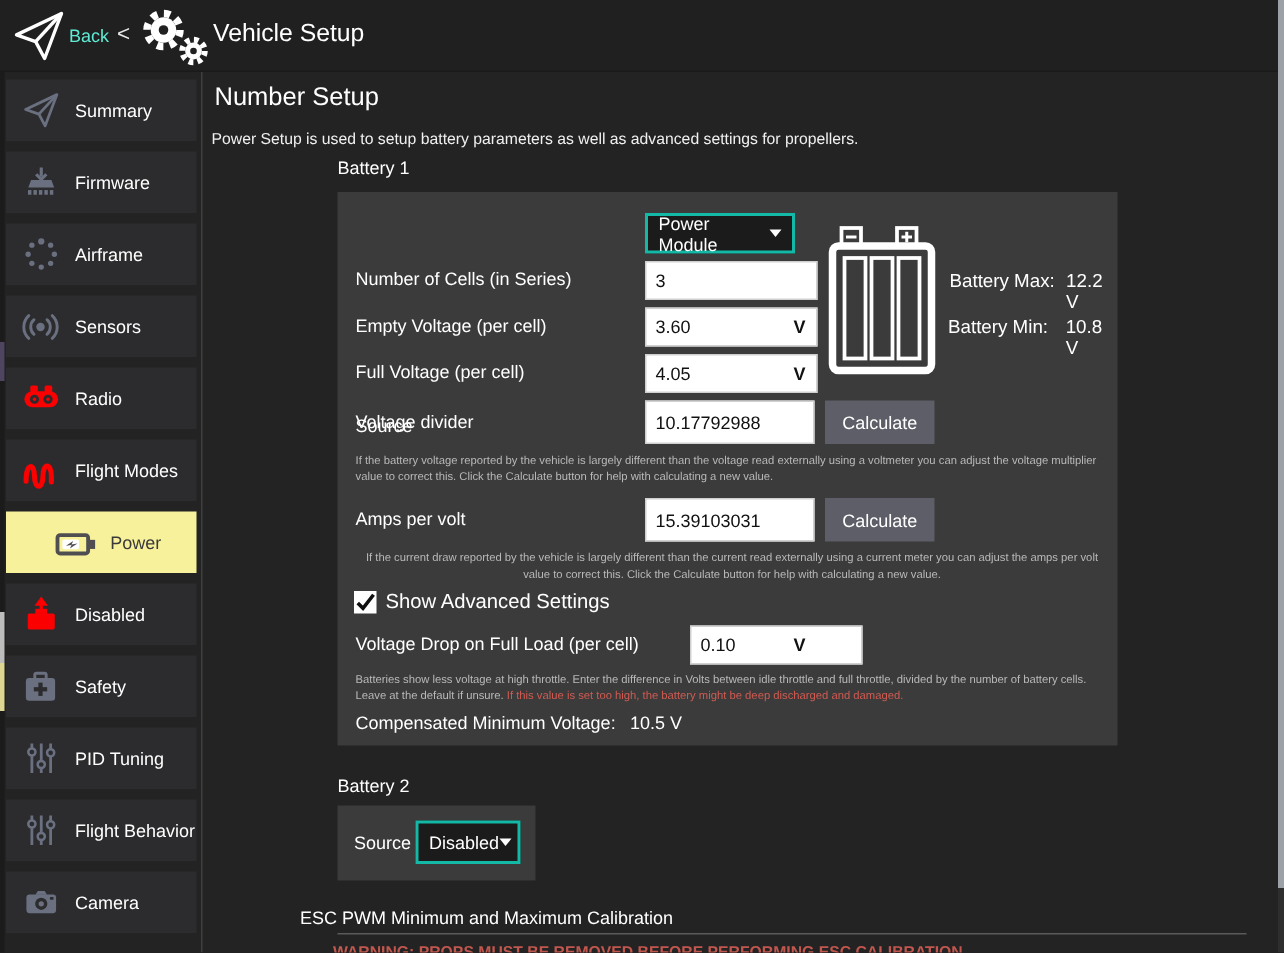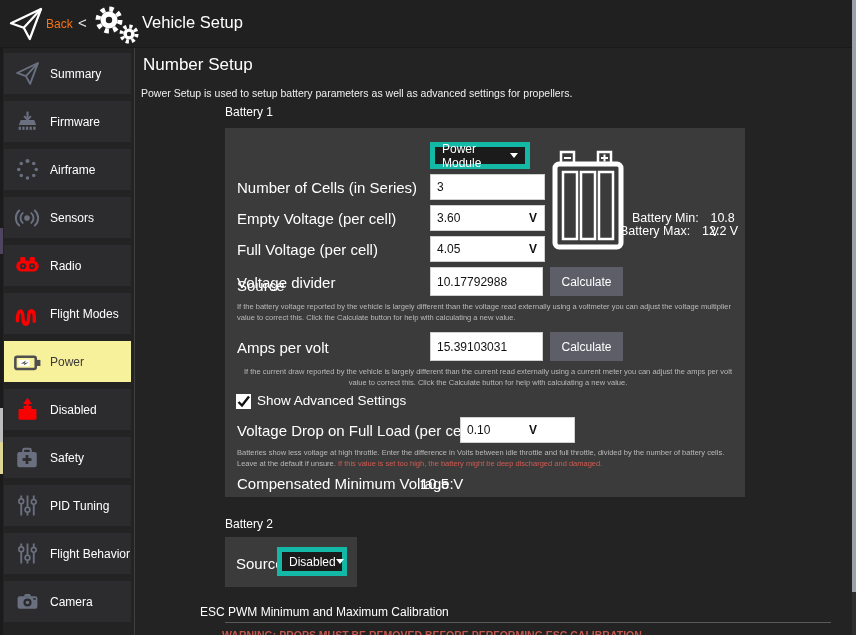--- a/index.html
+++ b/index.html
@@ -5,48 +5,48 @@
   * { margin:0; padding:0; box-sizing:border-box; }
   html,body { width:856px; height:635px; overflow:hidden; }
   body {
     background:#232323;
     font-family:"Liberation Sans","DejaVu Sans",sans-serif;
     color:#fff; position:relative;
   }
   
   .topbar { position:absolute; left:0; top:0; width:856px; height:48px; background:#202020; border-bottom:1px solid #1a1a1a; }
   .logo-plane { position:absolute; left:8px; top:6px; }
-  .back-label { position:absolute; left:46px; top:17px; font-size:12px; color:#f97316; cursor:pointer; }
+  .back-label { position:absolute; left:46px; top:17px; font-size:12px; color:#5eead4; cursor:pointer; }
   .back-chev { position:absolute; left:78px; top:14px; font-size:15px; color:#e8e8e8; }
   .gears { position:absolute; left:92px; top:4px; }
   .tb-title { position:absolute; left:142px; top:13px; font-size:16.5px; color:#fff; }
   
   .edge { position:absolute; left:0; width:3px; z-index:0; }
   
   .sidebar { position:absolute; left:4px; top:53px; width:128px; z-index:2; }
   .sb-item { width:127px; height:41px; margin-bottom:7px; background:#2c2c2e; display:flex; align-items:center; cursor:pointer; }
   .sb-icon { width:46px; display:flex; justify-content:center; align-items:center; color:#6a7080; flex-shrink:0; }
   .sb-label { font-size:12px; color:#fff; white-space:nowrap; }
   .sb-item.red .sb-icon { color:#fa0000; }
-  .sb-item.selected { background:#f8f19b; }
+  .sb-item.selected { background:#f8f19b;justify-content:center; }
   .sb-item.selected .sb-label { color:#3a3a3a; }
   .sb-item.selected .sb-icon { color:#4f4f52; }
   .side-divider { position:absolute; left:134px; top:48px; width:1px; height:587px; background:#3f3f3f; }
   
   .page-title { position:absolute; left:143px; top:55px; font-size:17px; color:#fff; }
   .page-desc { position:absolute; left:141px; top:87px; font-size:10.5px; color:#f0f0f0; }
   .section-label { position:absolute; font-size:12px; color:#fff; }
   .panel { position:absolute; background:#3b3b3b; }
   .panel1 { left:225px; top:128px; width:520px; height:369px; }
   .panel2 { left:225px; top:537px; width:132px; height:50px; }
-  .row-label { position:absolute; left:12px; font-size:15px; color:#fff; white-space:nowrap; }
+  .row-label { position:absolute; left:12px; font-size:12px; color:#fff; white-space:nowrap; }
   .txtfield { position:absolute; background:#fff; border:1px solid #d0d0d0; color:#111;
               font-family:"Liberation Sans",sans-serif; font-size:12px; padding:0 6px; outline:none; }
   .vunit { position:absolute; font-size:12px; color:#111; font-weight:bold; }
-  .combo { position:absolute; background:#1b1b1b; border:5px solid #14b8a6; color:#fff;
+  .combo { position:absolute; background:#1b1b1b; border:2px solid #14b8a6; color:#fff;
            display:flex; align-items:center; padding:0 7px; font-size:12px; cursor:pointer; }
   .combo .caret { margin-left:auto; width:0; height:0; border-left:4px solid transparent;
                   border-right:4px solid transparent; border-top:5px solid #fff; }
   .calc-btn { position:absolute; width:73px; height:29px; background:#5d5e67; color:#fff; border:none;
               font-family:"Liberation Sans",sans-serif; font-size:12px; cursor:pointer; }
   .help { position:absolute; left:12px; width:502px; font-size:7.5px; line-height:11px; color:#b9b9b9; }
   .help .warn { color:#d05b52; }
   .chkbox { position:absolute; left:11px; top:266px; width:15px; height:15px; background:#fff; cursor:pointer;
             display:flex; align-items:center; justify-content:center; }
   .chk-label { position:absolute; left:32px; top:265px; font-size:13.5px; color:#fff; }
@@ -267,21 +267,21 @@
     <rect x="9" y="2" width="13" height="12" fill="none" stroke="#fff" stroke-width="2.5"></rect>
     <path d="M12 8h7" stroke="#fff" stroke-width="2"></path>
     <rect x="46" y="2" width="13" height="12" fill="none" stroke="#fff" stroke-width="2.5"></rect>
     <path d="M49 8h7 M52.5 4.5v7" stroke="#fff" stroke-width="2"></path>
     <rect x="3" y="14" width="66" height="83" rx="4" fill="none" stroke="#fff" stroke-width="5"></rect>
     <rect x="11" y="22" width="14" height="67" fill="none" stroke="#fff" stroke-width="2.5"></rect>
     <rect x="29" y="22" width="14" height="67" fill="none" stroke="#fff" stroke-width="2.5"></rect>
     <rect x="47" y="22" width="14" height="67" fill="none" stroke="#fff" stroke-width="2.5"></rect>
   </svg>
 
-  <div class="batt-stat" style="left:395px; top:52px;margin-top:44px;">
+  <div class="batt-stat" style="left:408px; top:52px;">
     <span class="bl">Battery Max:</span>
     <span>12.2 V</span>
   </div>
   <div class="batt-stat" style="left:407px; top:83px;">
     <span class="bl">Battery Min:</span>
     <span>10.8 V</span>
   </div>
 
   <div class="row-label" style="top:146px;">Voltage divider</div>
   <input class="txtfield" style="left: 205px; top: 139px; width: 113px; height: 29px;" value="10.17792988">

